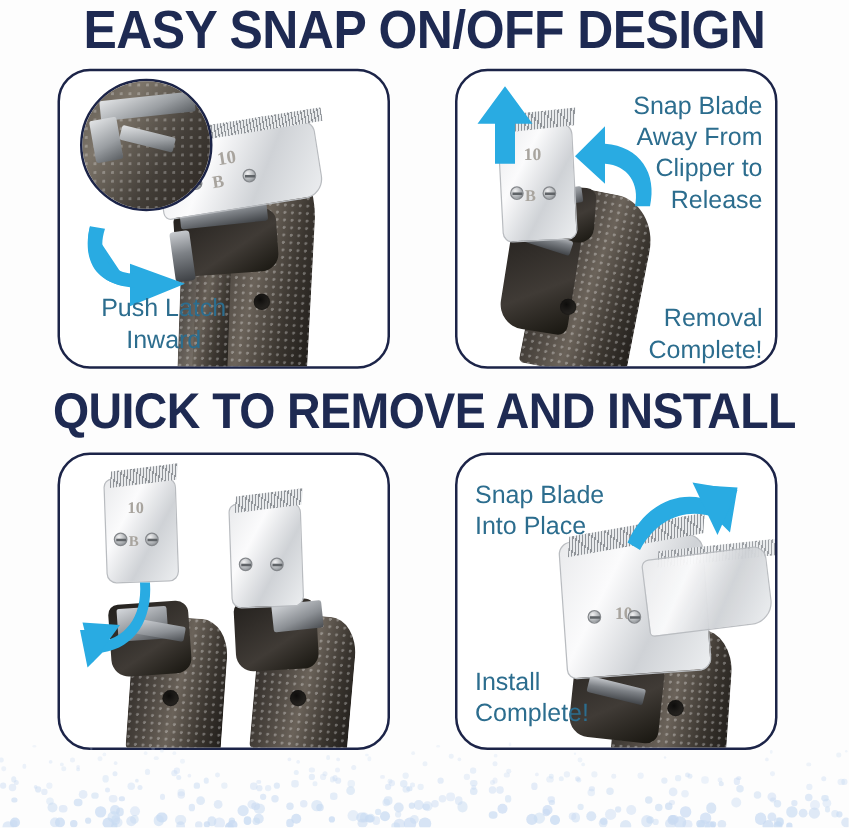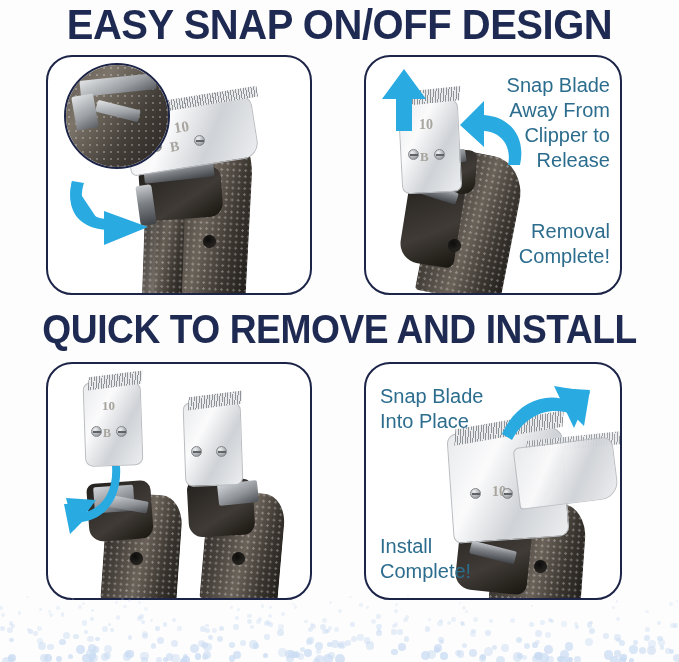--- a/index.html
+++ b/index.html
@@ -59,21 +59,21 @@
     white-space: pre-line;
   }
   .caption.center { text-align: center; }
   .caption.right  { text-align: right; }
 
   
   #cap-1 { left: 8px; bottom: 8px; width: 150px; text-align: center; }
 
   
   #cap-2a { right: 10px; top: 16px; width: 132px; text-align: right; }
-  #cap-2b { right: 10px; bottom: 24px; width: 132px; }
+  #cap-2b { right: 10px; bottom: 0; width: 132px; }
 
   
   #cap-3  { right: 8px; top: 18px; width: 150px; text-align: center; }
 
   
   #cap-4a { left: 14px; top: 20px; width: 120px; }
   #cap-4b { left: 14px; bottom: 14px; width: 130px; }
 
   
   .clipper { position: absolute; }
@@ -218,20 +218,22 @@
       <div class="inset-steel" style="left:30px; top:40px; width:44px; height:12px; transform:rotate(14deg);"></div>
     </div>
 
     <div class="arrow" style="left:16px; top:118px;">
       <svg width="100" height="72" viewBox="0 0 100 72">
         <path d="M8 6 C2 30 10 52 40 54 L40 36 L84 52 L40 70 L40 54" fill="#29abe2"></path>
         <path d="M8 6 C2 30 12 54 44 55 L44 44 C20 43 14 26 20 8 Z" fill="#29abe2"></path>
       </svg>
     </div>
 
+    <div class="caption center" id="cap-1">Push Latch
+Inward</div>
   </div>
 
   <div class="panel" id="panel-2">
 
     <div class="clipper">
 
       <div class="body-shell" style="left:62px; top:96px; width:86px; height:146px;
            border-radius:26px 34px 4px 4px / 46px 40px 4px 4px;
            transform:rotate(11deg);"></div>
       <div class="dark-shell" style="left:38px; top:122px; width:56px; height:86px;

